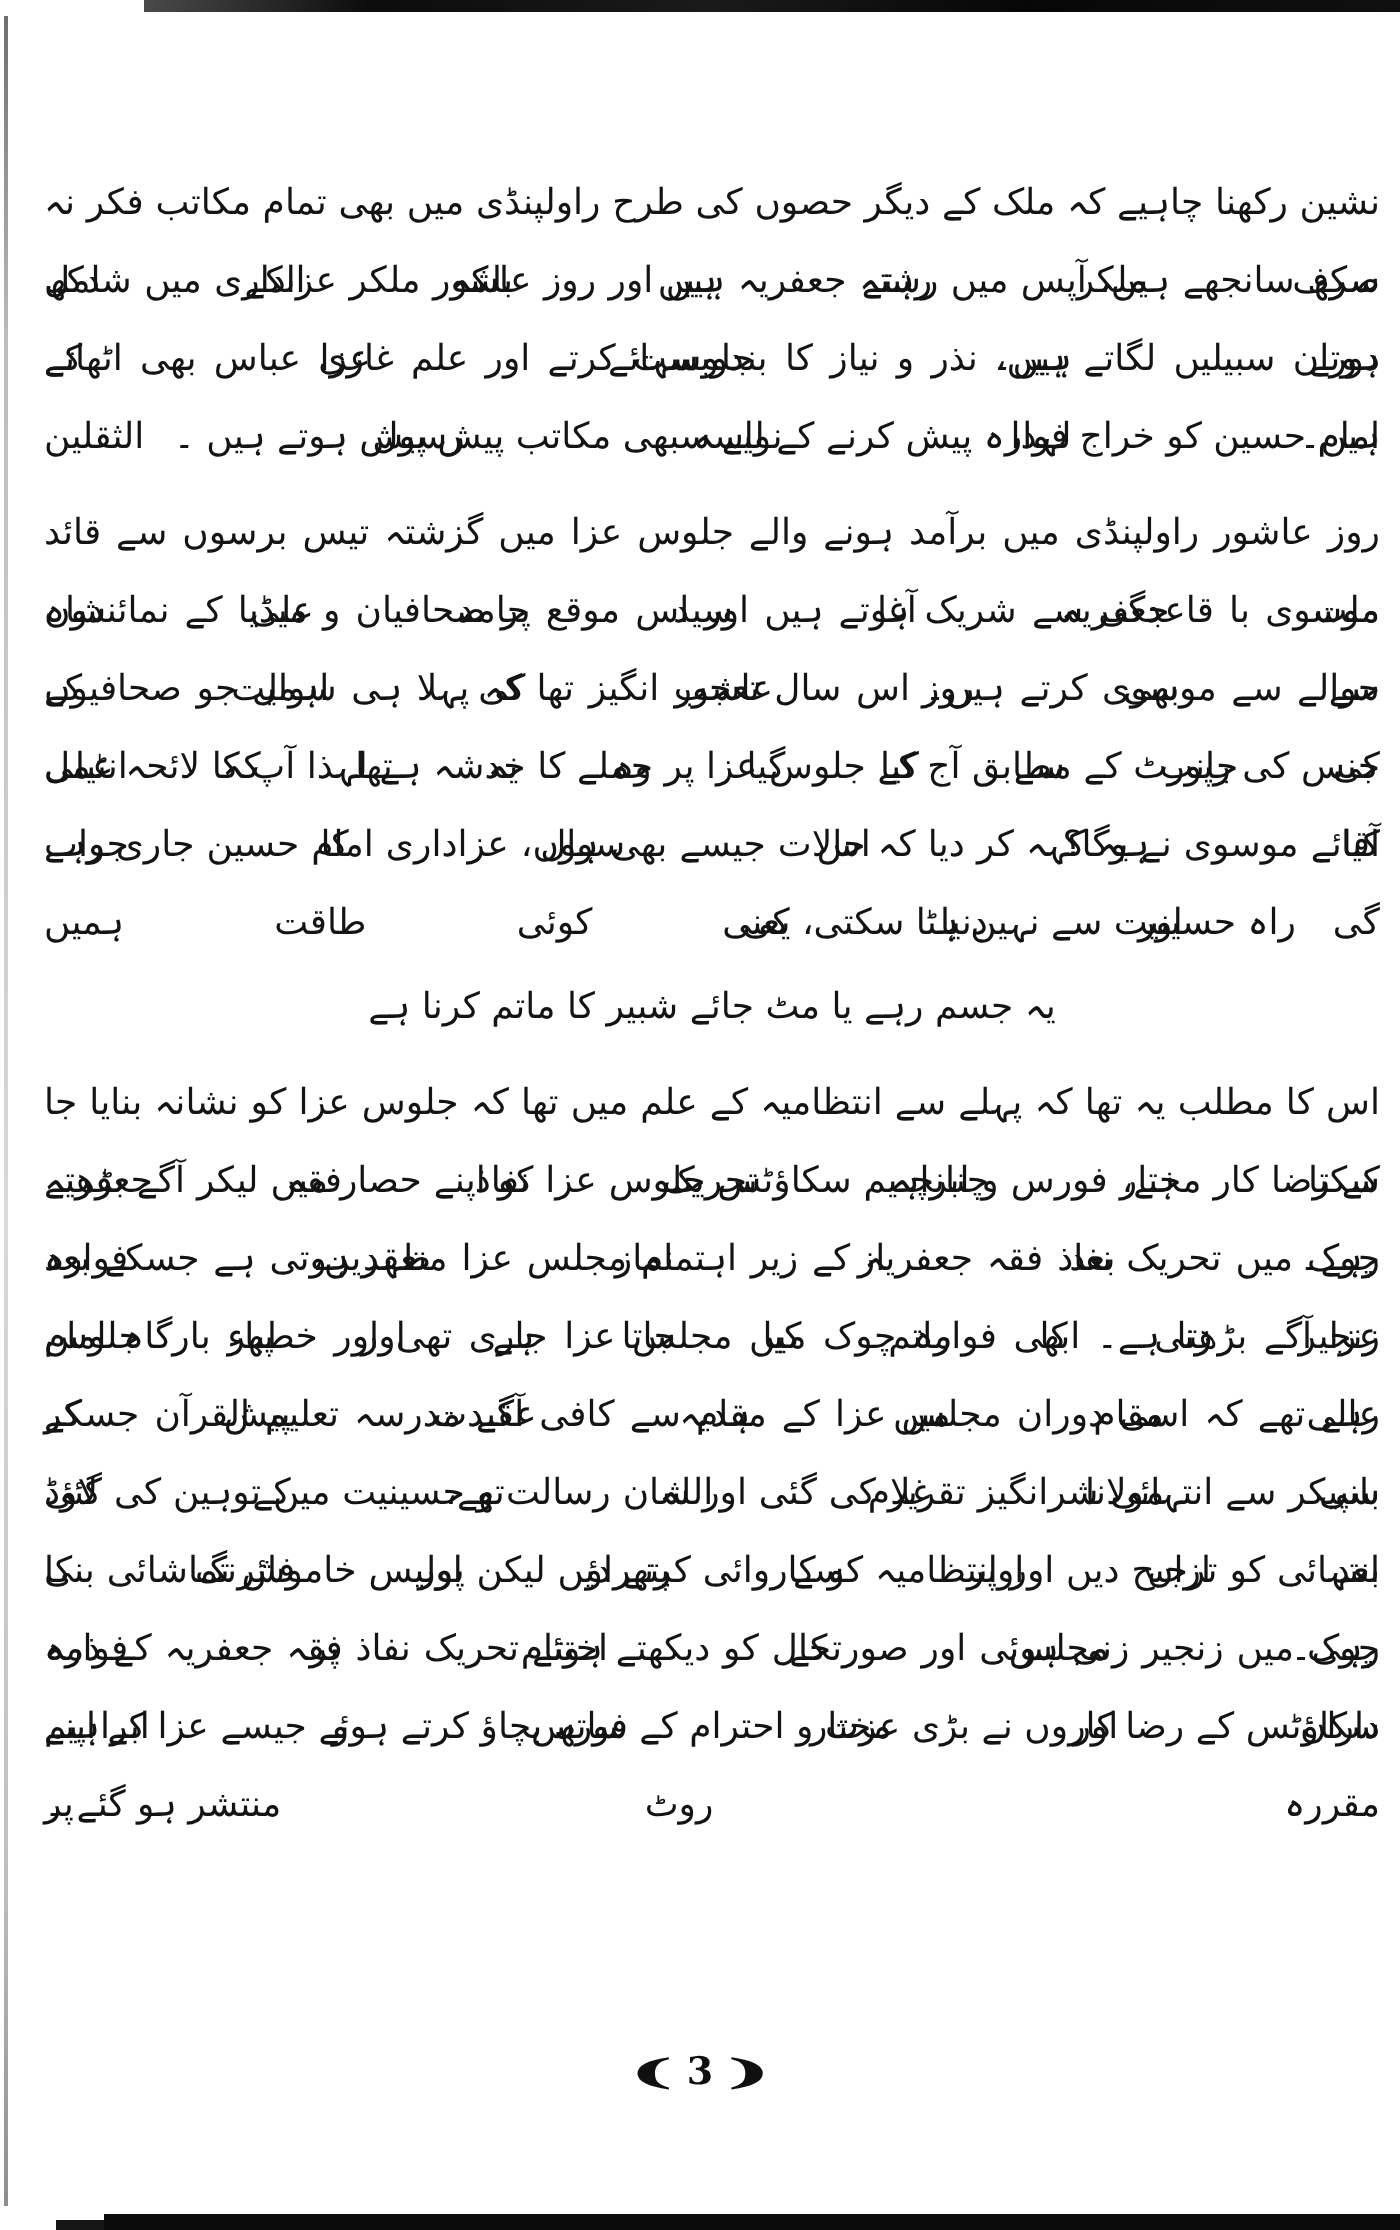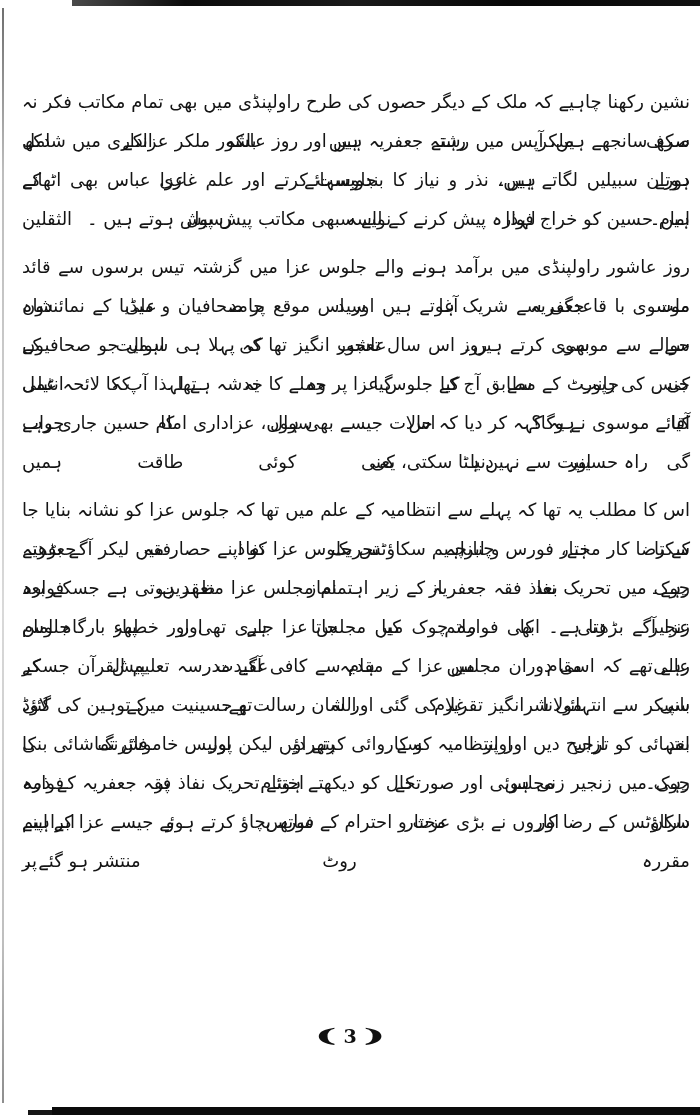--- a/index.html
+++ b/index.html
@@ -86,20 +86,21 @@
       <div class="line justify" dir="rtl">نشین رکھنا چاہیے کہ ملک کے دیگر حصوں کی طرح راولپنڈی میں بھی تمام مکاتب فکر نہ صرف ملکر رہتے ہیں بلکہ انکے دکھ</div>
       <div class="line justify" dir="rtl">سکھ سانجھے ہیں، آپس میں رشتہ جعفریہ ہیں اور روز عاشور ملکر عزاداری میں شامل ہوتے ہیں۔ جلوسہائے عزا کے</div>
       <div class="line justify" dir="rtl">دوران سبیلیں لگاتے ہیں، نذر و نیاز کا بندوبست کرتے اور علم غازی عباس بھی اٹھاتے ہیں۔ لہذا نواسہ رسول الثقلین</div>
       <div class="line right" dir="rtl">امام حسین کو خراج فوارہ پیش کرنے کے لیے سبھی مکاتب پیش پیش ہوتے ہیں ۔</div>
       <div class="line justify para-start" dir="rtl">روز عاشور راولپنڈی میں برآمد ہونے والے جلوس عزا میں گزشتہ تیس برسوں سے قائد ملت جعفریہ آغا سید حامد علی شاہ</div>
       <div class="line justify" dir="rtl">موسوی با قاعدگی سے شریک ہوتے ہیں اور اس موقع پر صحافیان و میڈیا کے نمائندوں سے بھی روز عاشور کی اہمیت کے</div>
       <div class="line justify" dir="rtl">حوالے سے موسوی کرتے ہیں۔ اس سال تعجب انگیز تھا کہ پہلا ہی سوال جو صحافیوں کی جانب سے کیا گیا وہ یہ تھا کہ انٹیلی</div>
       <div class="line justify" dir="rtl">جنس کی رپورٹ کے مطابق آج کے جلوس عزا پر حملے کا خدشہ ہے لہذا آپ کا لائحہ عمل کیا ہوگا؟  اس سوال کا جواب</div>
       <div class="line justify" dir="rtl">آقائے موسوی نے یہ کہہ کر دیا کہ حالات جیسے بھی ہوں، عزاداری امام حسین جاری رہے گی اور دنیا کی کوئی طاقت ہمیں</div>
       <div class="line right-indent" dir="rtl">راہ حسینیت سے نہیں ہٹا سکتی، یعنی</div>
+      <div class="line center verse" dir="rtl">یہ جسم رہے یا مٹ جائے شبیر کا ماتم کرنا ہے</div>
       <div class="line justify para-start" dir="rtl">اس کا مطلب یہ تھا کہ پہلے سے انتظامیہ کے علم میں تھا کہ جلوس عزا کو نشانہ بنایا جا سکتا ہے، چنانچہ تحریک نفاذ فقہ جعفریہ</div>
       <div class="line justify" dir="rtl">کے رضا کار مختار فورس و ابراہیم سکاؤٹس جلوس عزا کو اپنے حصار میں لیکر آگے بڑھتے رہے۔ بعد از نماز ظہرین، فوارہ</div>
       <div class="line justify" dir="rtl">چوک میں تحریک نفاذ فقہ جعفریہ کے زیر اہتمام مجلس عزا منعقد ہوتی ہے جسکے بعد زنجیر زنی کا ماتم کیا جاتا ہے اور پھر جلوس</div>
       <div class="line justify" dir="rtl">عزا آگے بڑھتا ہے۔ ابھی فوارہ چوک میں مجلس عزا جاری تھی اور خطباء بارگاہ امام عالی مقام میں ہدیہ عقیدت پیش کر</div>
       <div class="line justify" dir="rtl">رہے تھے کہ اسی دوران مجلس عزا کے مقام سے کافی آگے مدرسہ تعلیم القرآن جسکے بانی مولانا غلام اللہ تھے، کے لاؤڈ</div>
       <div class="line justify" dir="rtl">سپیکر سے انتہائی شرانگیز تقریر کی گئی اور شان رسالت و حسینیت میں توہین کی گئی بعد ازاں اوپر سے پتھراؤ اور فائرنگ کا</div>
       <div class="line justify" dir="rtl">انتہائی کو ترجیح دیں اور انتظامیہ کو کاروائی کرنے دیں لیکن پولیس خاموش تماشائی بنی رہی۔ مجلس کے اختتام پر فوارہ</div>
       <div class="line justify" dir="rtl">چوک میں زنجیر زنی ہوئی اور صورتحال کو دیکھتے ہوئے تحریک نفاذ فقہ جعفریہ کے ذمہ داران اور مختار فورس و ابراہیم</div>
       <div class="line justify" dir="rtl">سکاؤٹس کے رضا کاروں نے بڑی عزت و احترام کے ساتھ بچاؤ کرتے ہوئے جیسے عزا کے اپنے مقررہ روٹ پر</div>
       <div class="line right-indent-lg" dir="rtl">منتشر ہو گئے ۔</div>

